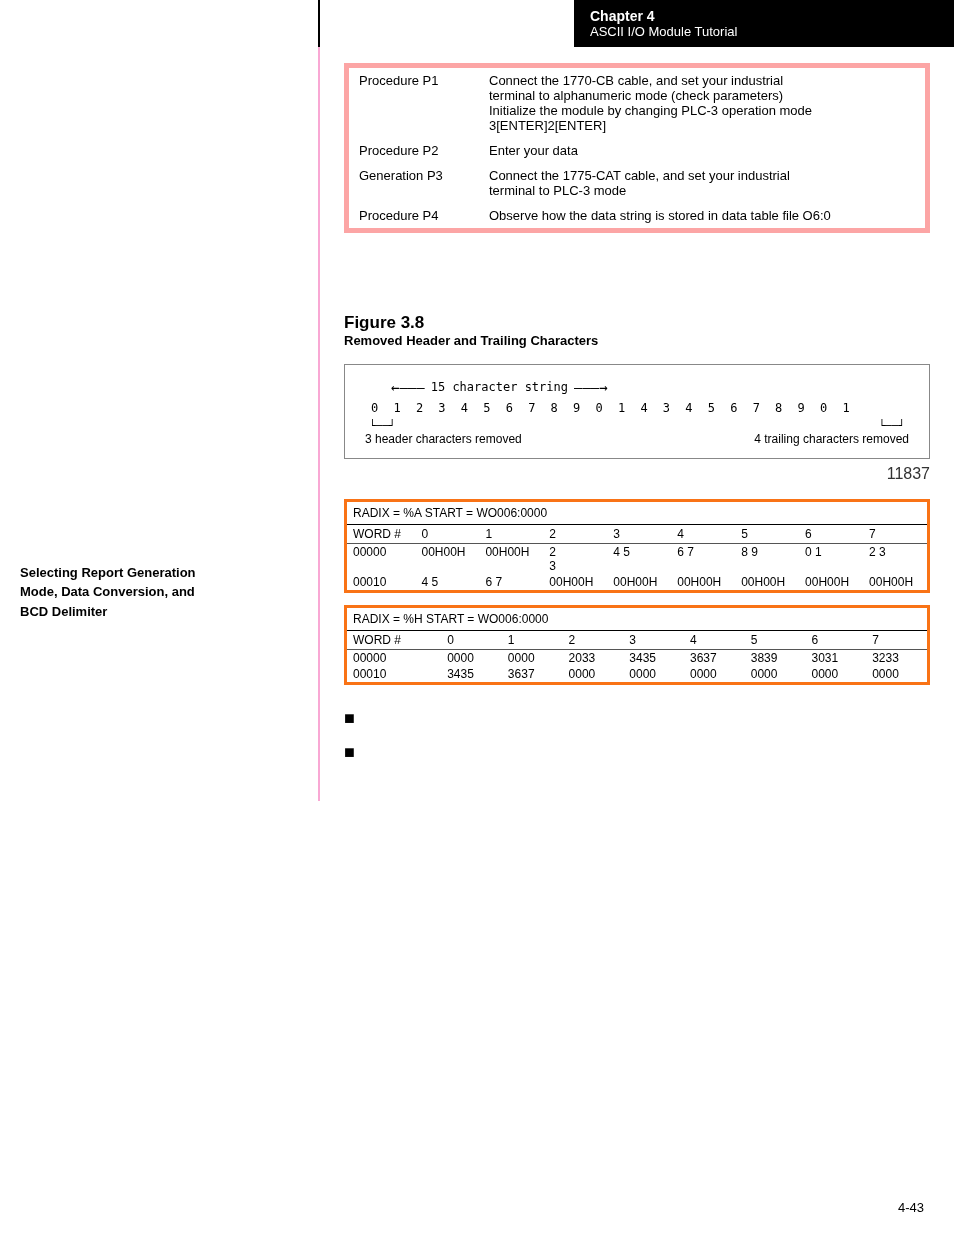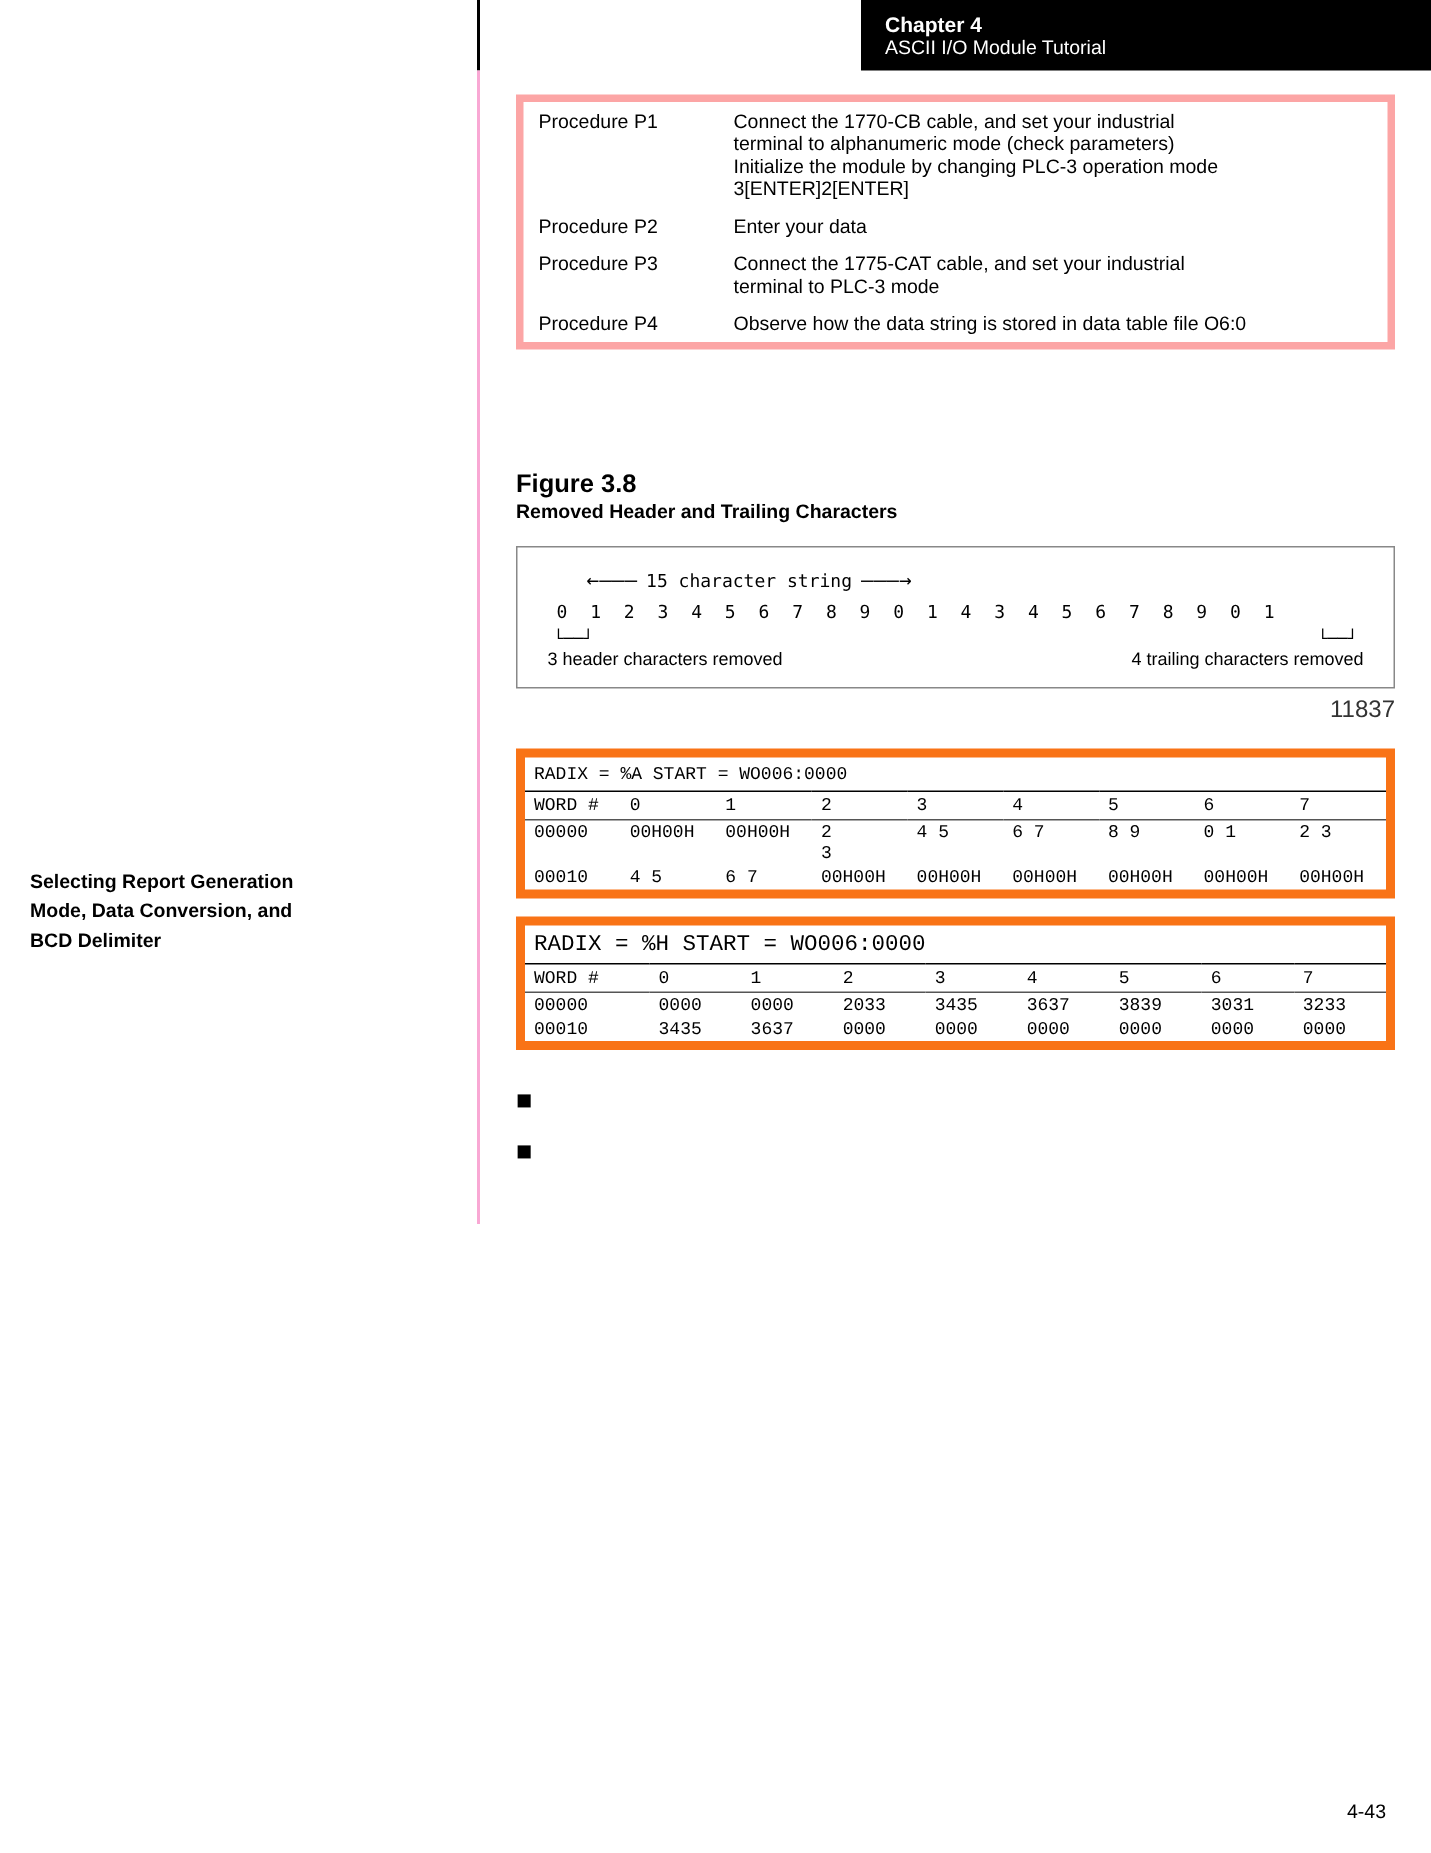--- a/index.html
+++ b/index.html
@@ -87,24 +87,23 @@
     
     .page-number {
       position: absolute;
       bottom: 20px;
       right: 30px;
       font-size: 13px;
     }
 
     
     .word-table {
-      border: 6px solid #f97316;
+      border: 3px solid #f97316;
       margin-bottom: 0;
       width: 100%;
-      font-family: Liberation Mono, monospace;
     }
     .word-table table {
       width: 100%;
       border-collapse: collapse;
       font-size: 12px;
     }
     .word-table td {
       padding: 2px 6px;
       text-align: left;
       vertical-align: top;
@@ -225,21 +224,21 @@
                 terminal to alphanumeric mode (check parameters)<br>
                 Initialize the module by changing PLC-3 operation mode<br>
                 3[ENTER]2[ENTER]
               </td>
             </tr>
             <tr>
               <td>Procedure P2</td>
               <td>Enter your data</td>
             </tr>
             <tr>
-              <td>Procedure P3</td>
+              <td>Generation P3</td>
               <td>
                 Connect the 1775-CAT cable, and set your industrial<br>
                 terminal to PLC-3 mode
               </td>
             </tr>
             <tr>
               <td>Procedure P4</td>
               <td>Observe how the data string is stored in data table file O6:0</td>
             </tr>
           </tbody>
@@ -318,21 +317,21 @@
               <td>00H00H</td>
             </tr>
           </tbody>
         </table>
       </div>
 
       <div class="word-table" style="margin-top:12px;">
         <table>
           <tbody>
             <tr>
-              <td colspan="9" class="section-label" style="border-bottom:1px solid #000; padding:4px 6px; font-size:15px;">RADIX = %H  START = WO006:0000</td>
+              <td colspan="9" class="section-label" style="border-bottom:1px solid #000; padding:4px 6px; font-size:12px;">RADIX = %H  START = WO006:0000</td>
             </tr>
             <tr class="header-row">
               <td style="font-size:12px; border-bottom:1px solid #555;">WORD #</td>
               <td style="font-size:12px; border-bottom:1px solid #555;">0</td>
               <td style="font-size:12px; border-bottom:1px solid #555;">1</td>
               <td style="font-size:12px; border-bottom:1px solid #555;">2</td>
               <td style="font-size:12px; border-bottom:1px solid #555;">3</td>
               <td style="font-size:12px; border-bottom:1px solid #555;">4</td>
               <td style="font-size:12px; border-bottom:1px solid #555;">5</td>
               <td style="font-size:12px; border-bottom:1px solid #555;">6</td>

